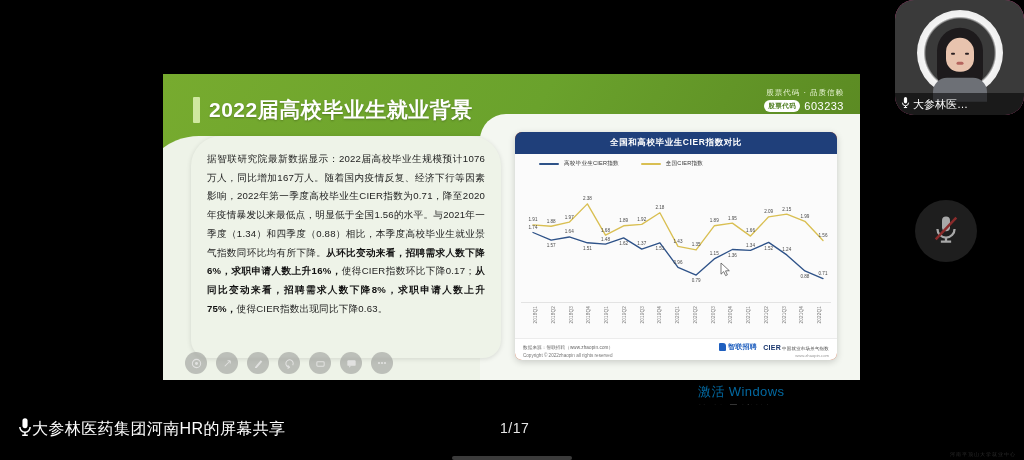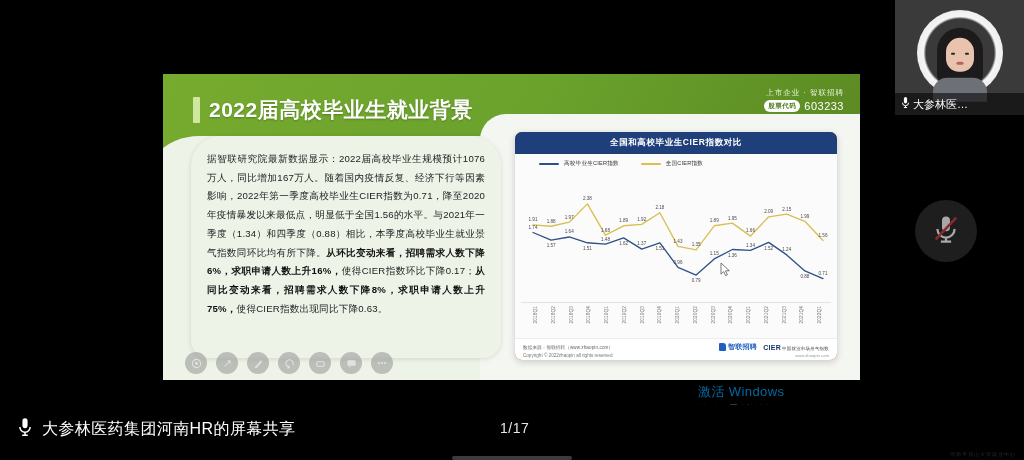--- a/index.html
+++ b/index.html
@@ -102,21 +102,21 @@
   .tb-btn{
     width:22px;height:22px;border-radius:50%;
     background:rgba(120,120,120,.42);
     display:flex;align-items:center;justify-content:center;
     backdrop-filter:blur(1px);
   }
   .tb-btn svg{opacity:.85;}
 
   
   .cam-tile{
-    position:absolute;right:0;top:0;width:129px;height:115px;background:#ec4899;overflow:hidden;
+    position:absolute;right:0;top:0;width:129px;height:115px;background:#ec4899;overflow:hidden;border-radius:19px;
   }
   .cam-inner{position:absolute;inset:0;background:#3a3a3a;}
   .ring-light{
     position:absolute;left:50%;top:46%;transform:translate(-50%,-50%);
     width:86px;height:86px;border-radius:50%;
     background:radial-gradient(circle,rgba(255,255,255,0) 56%,rgba(255,255,255,.95) 60%,rgba(255,255,255,.9) 74%,rgba(255,255,255,0) 80%);
   }
   .person{
     position:absolute;left:50%;top:50%;transform:translate(-50%,-46%);
     width:58px;height:70px;
@@ -138,21 +138,21 @@
   .mute-btn{
     position:absolute;left:915px;top:200px;width:62px;height:62px;border-radius:50%;
     background:#1e1e1e;display:flex;align-items:center;justify-content:center;
   }
 
   
   .bottom-bar{
     position:absolute;left:0;right:0;bottom:0;height:55px;background:#000;
   }
   .share-status{
-    position:absolute;left:18px;top:12px;display:flex;align-items:center;gap:10px;
+    position:absolute;left:18px;top:12px;display:flex;align-items:center;
   }
   .share-text{font-size:16px;color:#fff;letter-spacing:.4px;white-space:nowrap;}
   .page-ind{
     position:absolute;left:500px;top:15px;font-size:14px;color:#e6e6e6;letter-spacing:.5px;
   }
   .home-bar{
     position:absolute;left:50%;transform:translateX(-50%);bottom:0px;
     width:120px;height:4px;background:#3b3b3b;border-radius:3px;
   }
 
@@ -175,21 +175,21 @@
       <div class="slide-bg-deep"></div>
       <div class="slide-swoosh"></div>
       <div class="slide-swoosh2"></div>
 
       <div class="slide-title-wrap">
         <div class="title-bar"></div>
         <div class="slide-title">2022届高校毕业生就业背景</div>
       </div>
 
       <div class="brand-tag">
-        <div class="brand-line1">上市企业 · 智联招聘</div>
+        <div class="brand-line1">股票代码 · 品质信赖</div>
         <div class="brand-line2">
           <span class="brand-pill">股票代码</span>
           <span class="brand-code">603233</span>
         </div>
       </div>
 
       <div class="text-card">
         <div class="body-text">
           <span>据智联研究院最新数据显示：2022届高校毕业生规模预计1076万人，同比增加167万人。随着国内疫情反复、经济下行等因素影响，2022年第一季度高校毕业生CIER指数为0.71，降至2020年疫情暴发以来最低点，明显低于全国1.56的水平。与2021年一季度（1.34）和四季度（0.88）相比，本季度高校毕业生就业景气指数同环比均有所下降。</span><b>从环比变动来看，招聘需求人数下降6%，求职申请人数上升16%，</b><span>使得CIER指数环比下降0.17；</span><b>从同比变动来看，招聘需求人数下降8%，求职申请人数上升75%，</b><span>使得CIER指数出现同比下降0.63。</span>
         </div>

